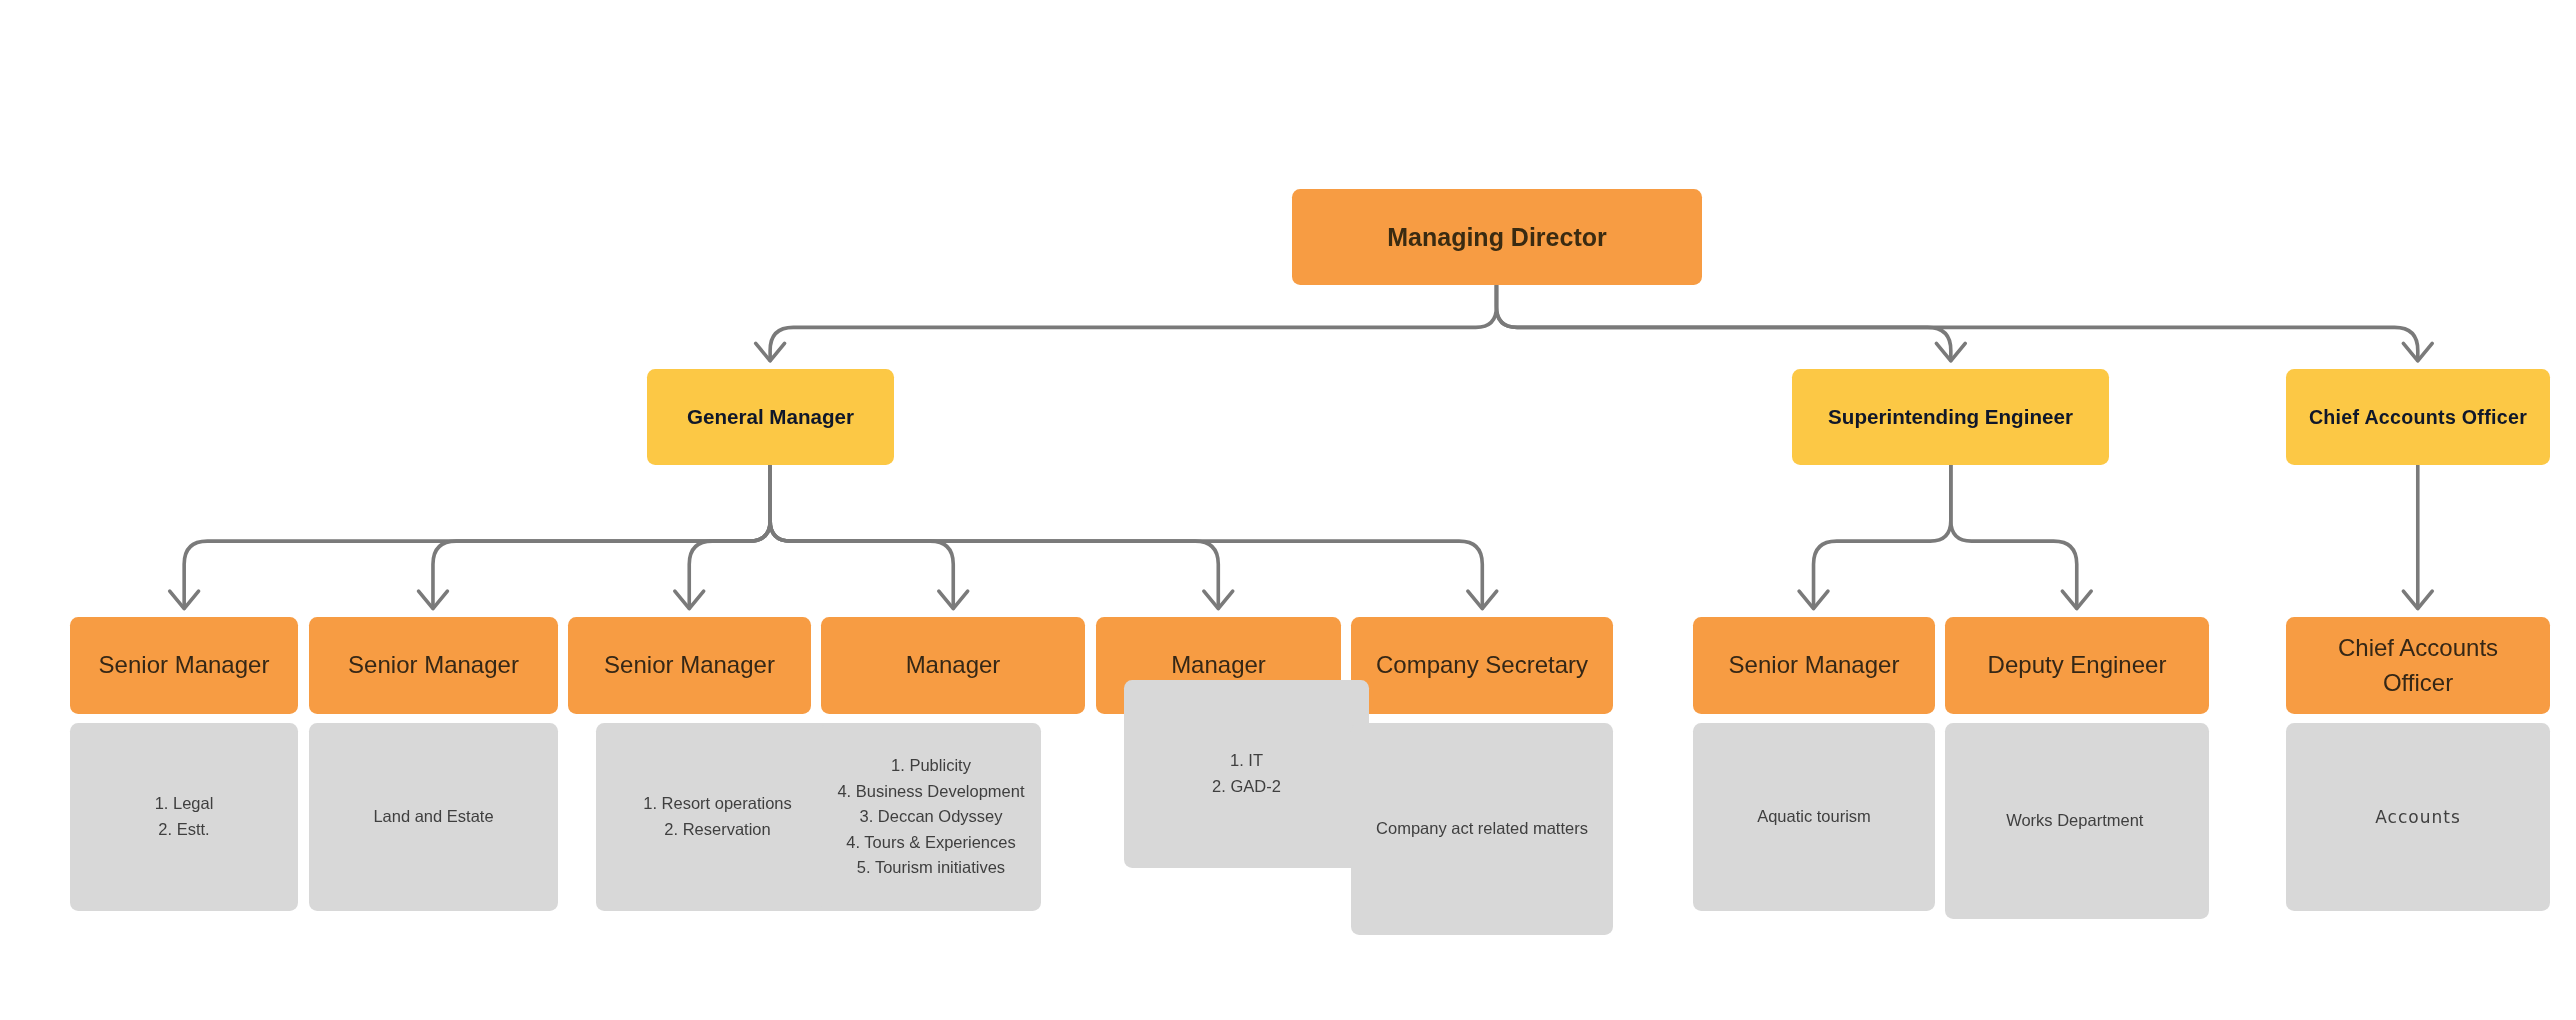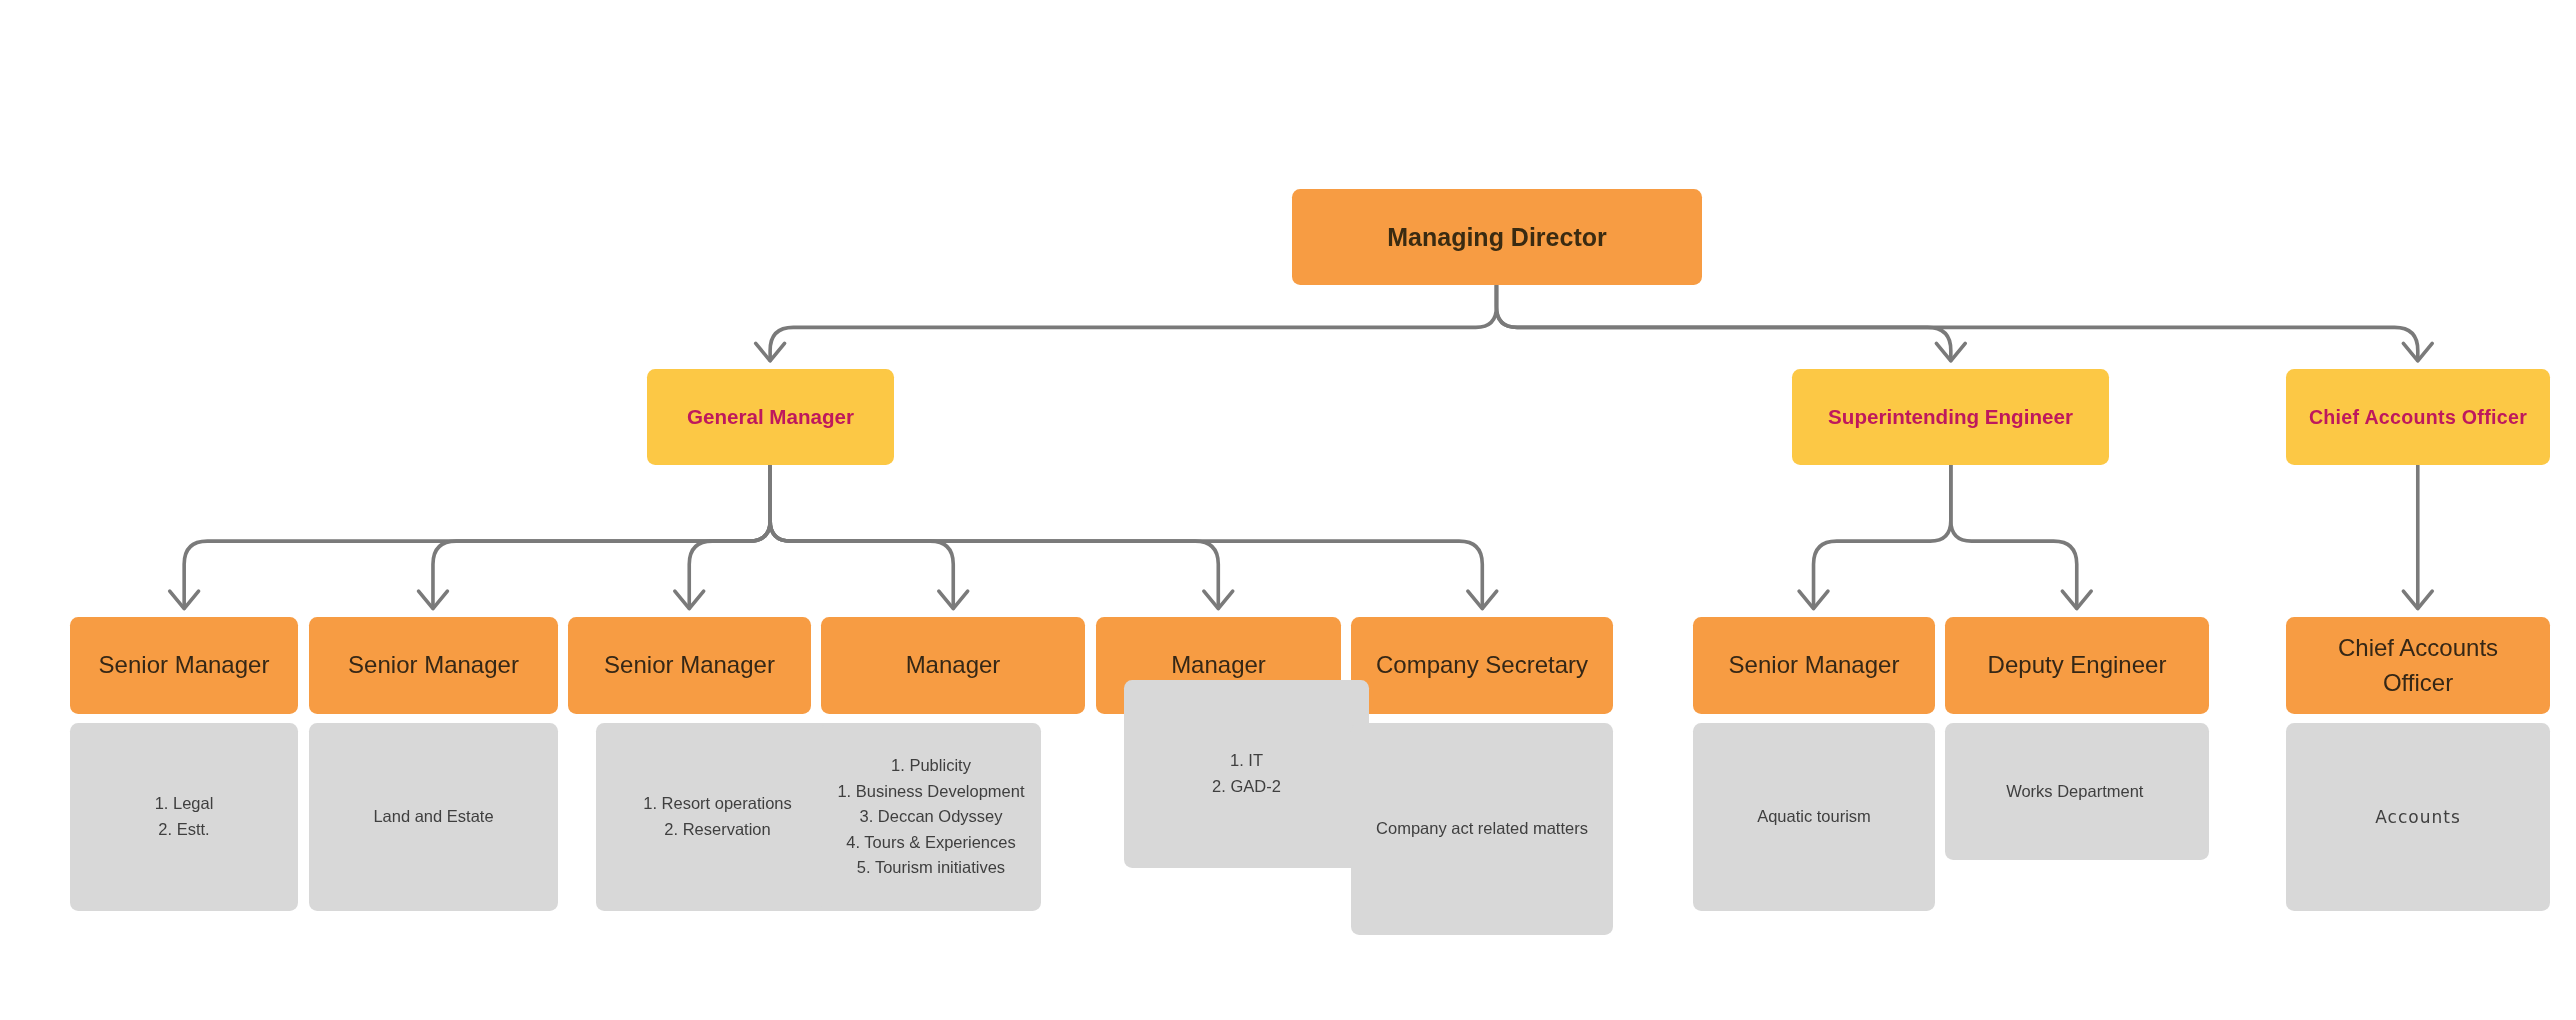--- a/index.html
+++ b/index.html
@@ -32,21 +32,21 @@
     text-align: center;
   }
   .node.level1 {
     background: #F79C43;
     color: #3A2B12;
     font-weight: 700;
     font-size: 25px;
   }
   .node.level2 {
     background: #FCC845;
-    color: #be185d;
+    color: #0f172a;
     font-weight: 700;
     font-size: 20.6px;
   }
   .node.level2.alt {
     font-size: 19.6px;
     white-space: nowrap;
     letter-spacing: 0.3px;
   }
   .node.role {
     background: #F79C43;
@@ -151,36 +151,36 @@
       </div>
       <div class="node detail" style="left: 309px; top: 723px; width: 249px; height: 188px;">
         <div>Land and Estate</div>
       </div>
       <div class="node detail" style="left: 568px; top: 723px; width: 243px; height: 188px; margin-left: 28px;">
         <div>1. Resort operations</div>
         <div>2. Reservation</div>
       </div>
       <div class="node detail" style="left: 821px; top: 723px; width: 220px; height: 188px;">
         <div>1. Publicity</div>
-        <div>1. Business Development</div>
+        <div>4. Business Development</div>
         <div>3. Deccan Odyssey</div>
         <div>4. Tours &amp; Experiences</div>
         <div>5. Tourism initiatives</div>
       </div>
       <div class="node detail" style="left: 1096px; top: 680px; width: 245px; height: 188px; margin-left: 28px;">
         <div>1. IT</div>
         <div>2. GAD-2</div>
       </div>
       <div class="node detail" style="left: 1351px; top: 723px; width: 262px; height: 212px;">
         <div>Company act related matters</div>
       </div>
       <div class="node detail" style="left: 1693px; top: 723px; width: 242px; height: 188px; text-align: right;">
         <div>Aquatic tourism</div>
       </div>
-      <div class="node detail" style="left: 1945px; top: 723px; width: 264px; height: 137px; padding-left: 8px;">
+      <div class="node detail" style="left: 1945px; top: 723px; width: 264px; height: 196px; padding-left: 8px;">
         <div>Works Department</div>
       </div>
       <div class="node detail alt" style="left: 2286px; top: 723px; width: 264px; height: 188px;">
         <div>Accounts</div>
       </div>
     </div>
 </div>
 
 
 </body></html>

